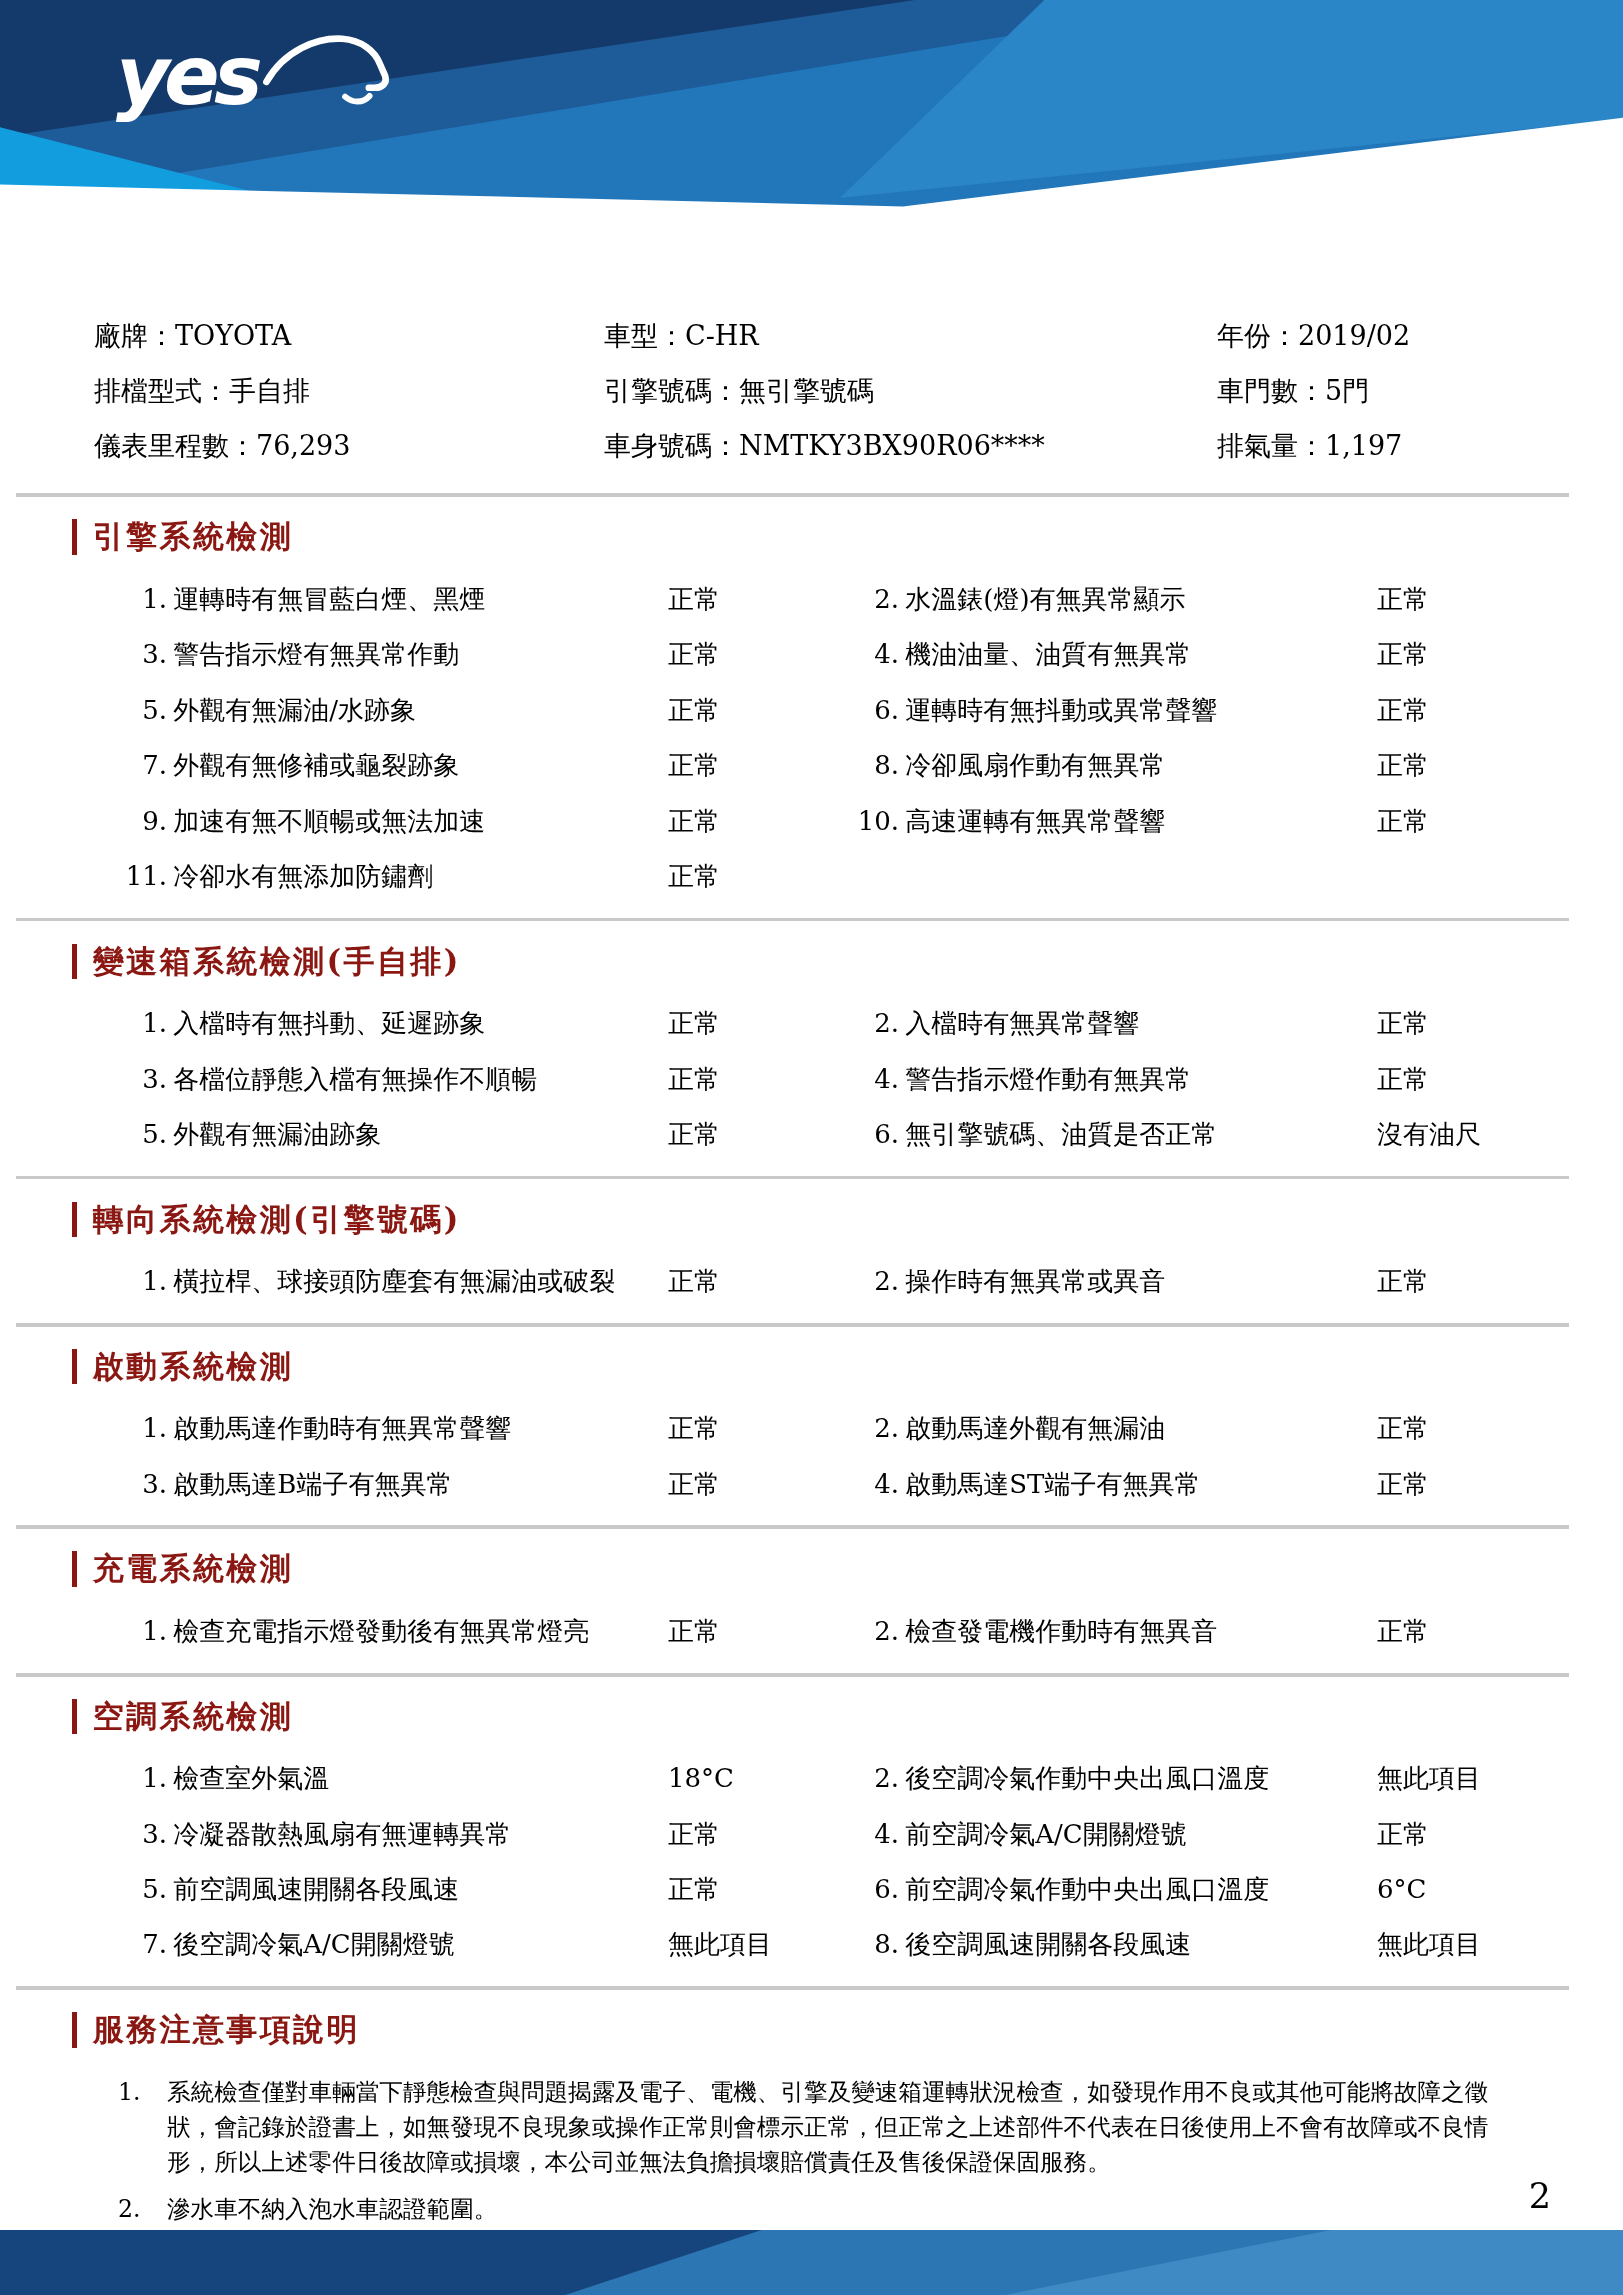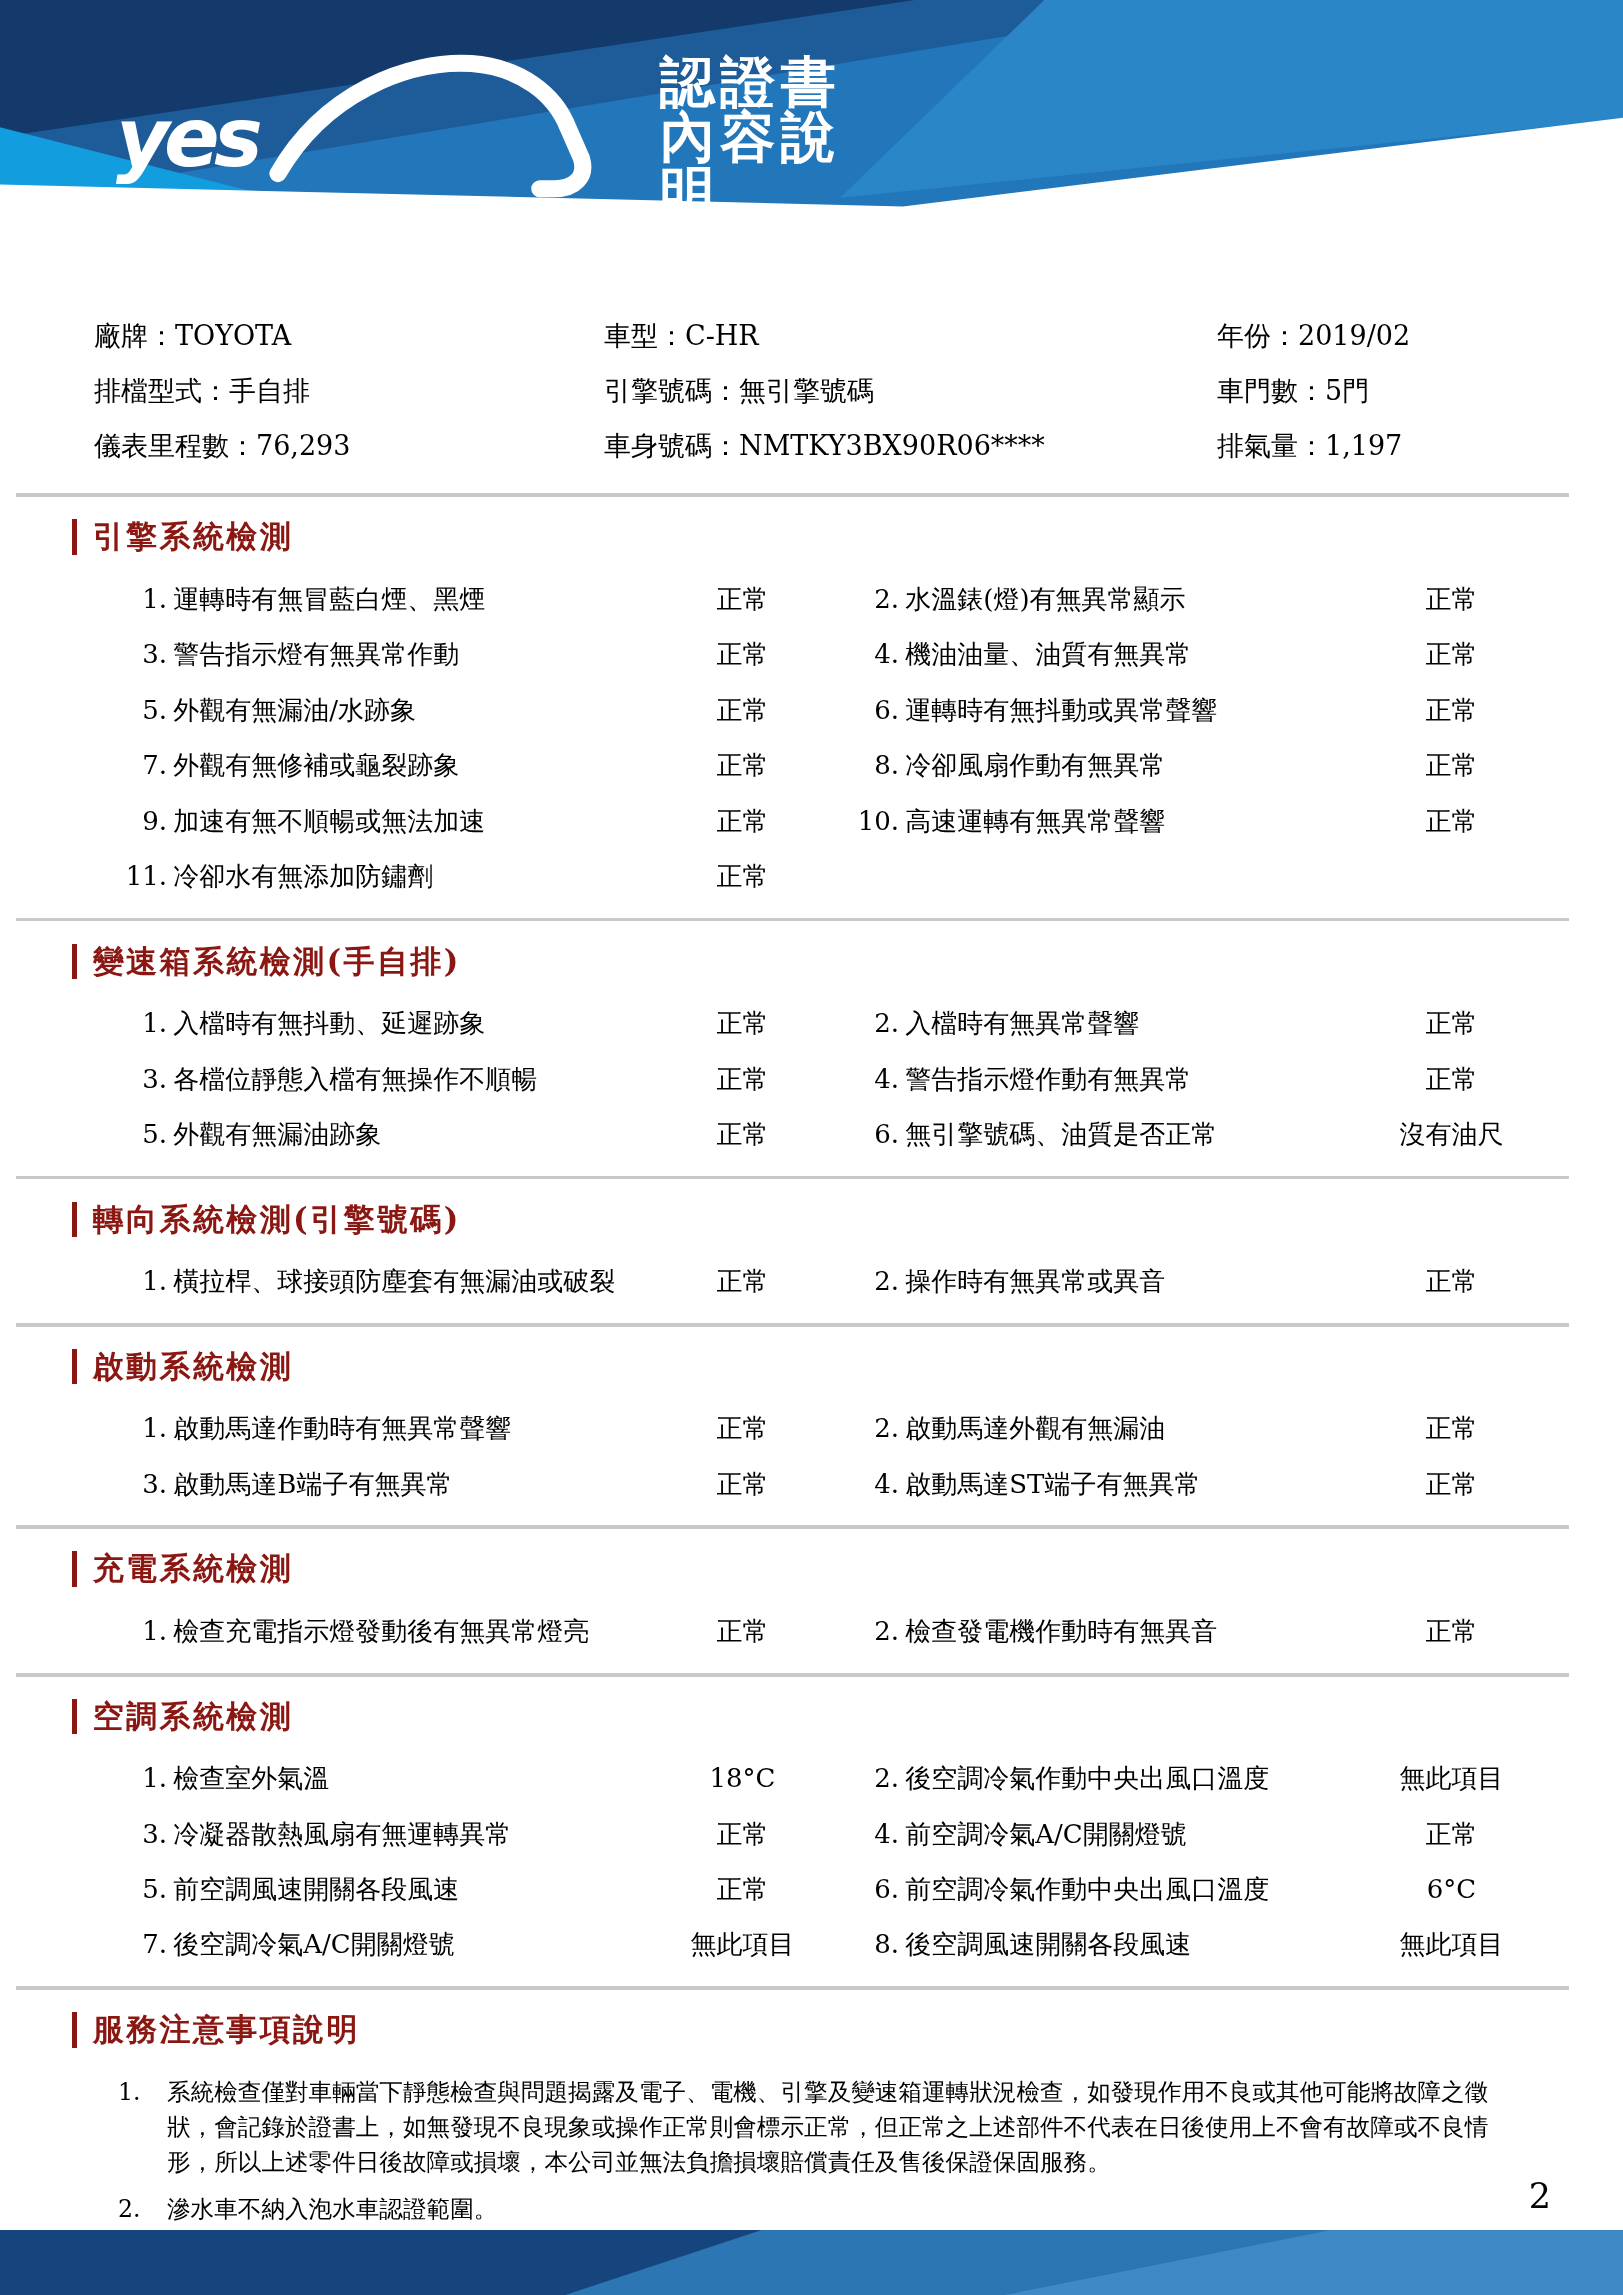--- a/index.html
+++ b/index.html
@@ -25,21 +25,21 @@
 
   .sec{padding:19px 0 23.6px 0;}
   .sec-title{display:inline-block;border-left:5.5px solid #8a1711;color:#8a1711;
              font-weight:bold;font-size:31px;padding-left:15.7px;margin:3.1px 0 27px 72px;
              letter-spacing:2.4px;line-height:1.15;text-align:center;}
   .rows{display:grid;grid-template-columns:550px 149px 1fr 149px;
         margin:0 59px 0 118px;row-gap:20.4px;font-size:26px;line-height:35px;}
   .it{display:flex;}
   .it .no{width:49px;text-align:right;margin-right:6.3px;flex:none;}
   .it.c2{padding-left:33px;}
-  .val{text-align:center;white-space:nowrap;}
+  .val{text-align:left;white-space:nowrap;}
 
   
   .notes{padding:19px 0 0 0;}
   .note{display:flex;margin:0 67px 12.6px 118px;font-size:23.6px;line-height:35px;}
   .note .nno{width:49px;flex:none;}
   .note .ntext{flex:1;}
   .note3-row{display:flex;justify-content:space-between;align-items:flex-end;
              margin:0 67px 0 0;}
   .note3-row .note{margin:0 0 0 118px;}
   .cert{font-size:19.6px;white-space:nowrap;}
@@ -64,21 +64,20 @@
       <polygon points="1330,0 2067,0 2067,152 1070,252" fill="#2b86c7"></polygon>
       <polygon points="0,162 345,250 0,250" fill="#129ddf"></polygon>
       <polygon points="0,265 0,235 1150,263 2067,150 2067,265" fill="#ffffff"></polygon>
     </svg>
     <div class="banner-inner">
       <span class="logo-text">yes</span>
       <svg class="car-svg" width="141" height="91" viewBox="0 0 190 120">
         <path d="M10 86 C34 44 78 26 112 28 C138 30 156 44 163 62 L170 78 C173 88 166 94 156 94 L148 94" fill="none" stroke="#ffffff" stroke-width="9" stroke-linecap="round"></path>
         <path d="M116 106 C126 115 140 115 149 105" fill="none" stroke="#ffffff" stroke-width="8" stroke-linecap="round"></path>
       </svg>
-      <span class="banner-title">認證書內容說明</span>
     </div>
   </header>
 
   <div class="content">
 
     <div class="info-grid">
       <div><span>廠牌：</span><span>TOYOTA</span></div>
       <div><span>車型：</span><span>C-HR</span></div>
       <div><span>年份：</span><span>2019/02</span></div>
       <div><span>排檔型式：</span><span>手自排</span></div>

